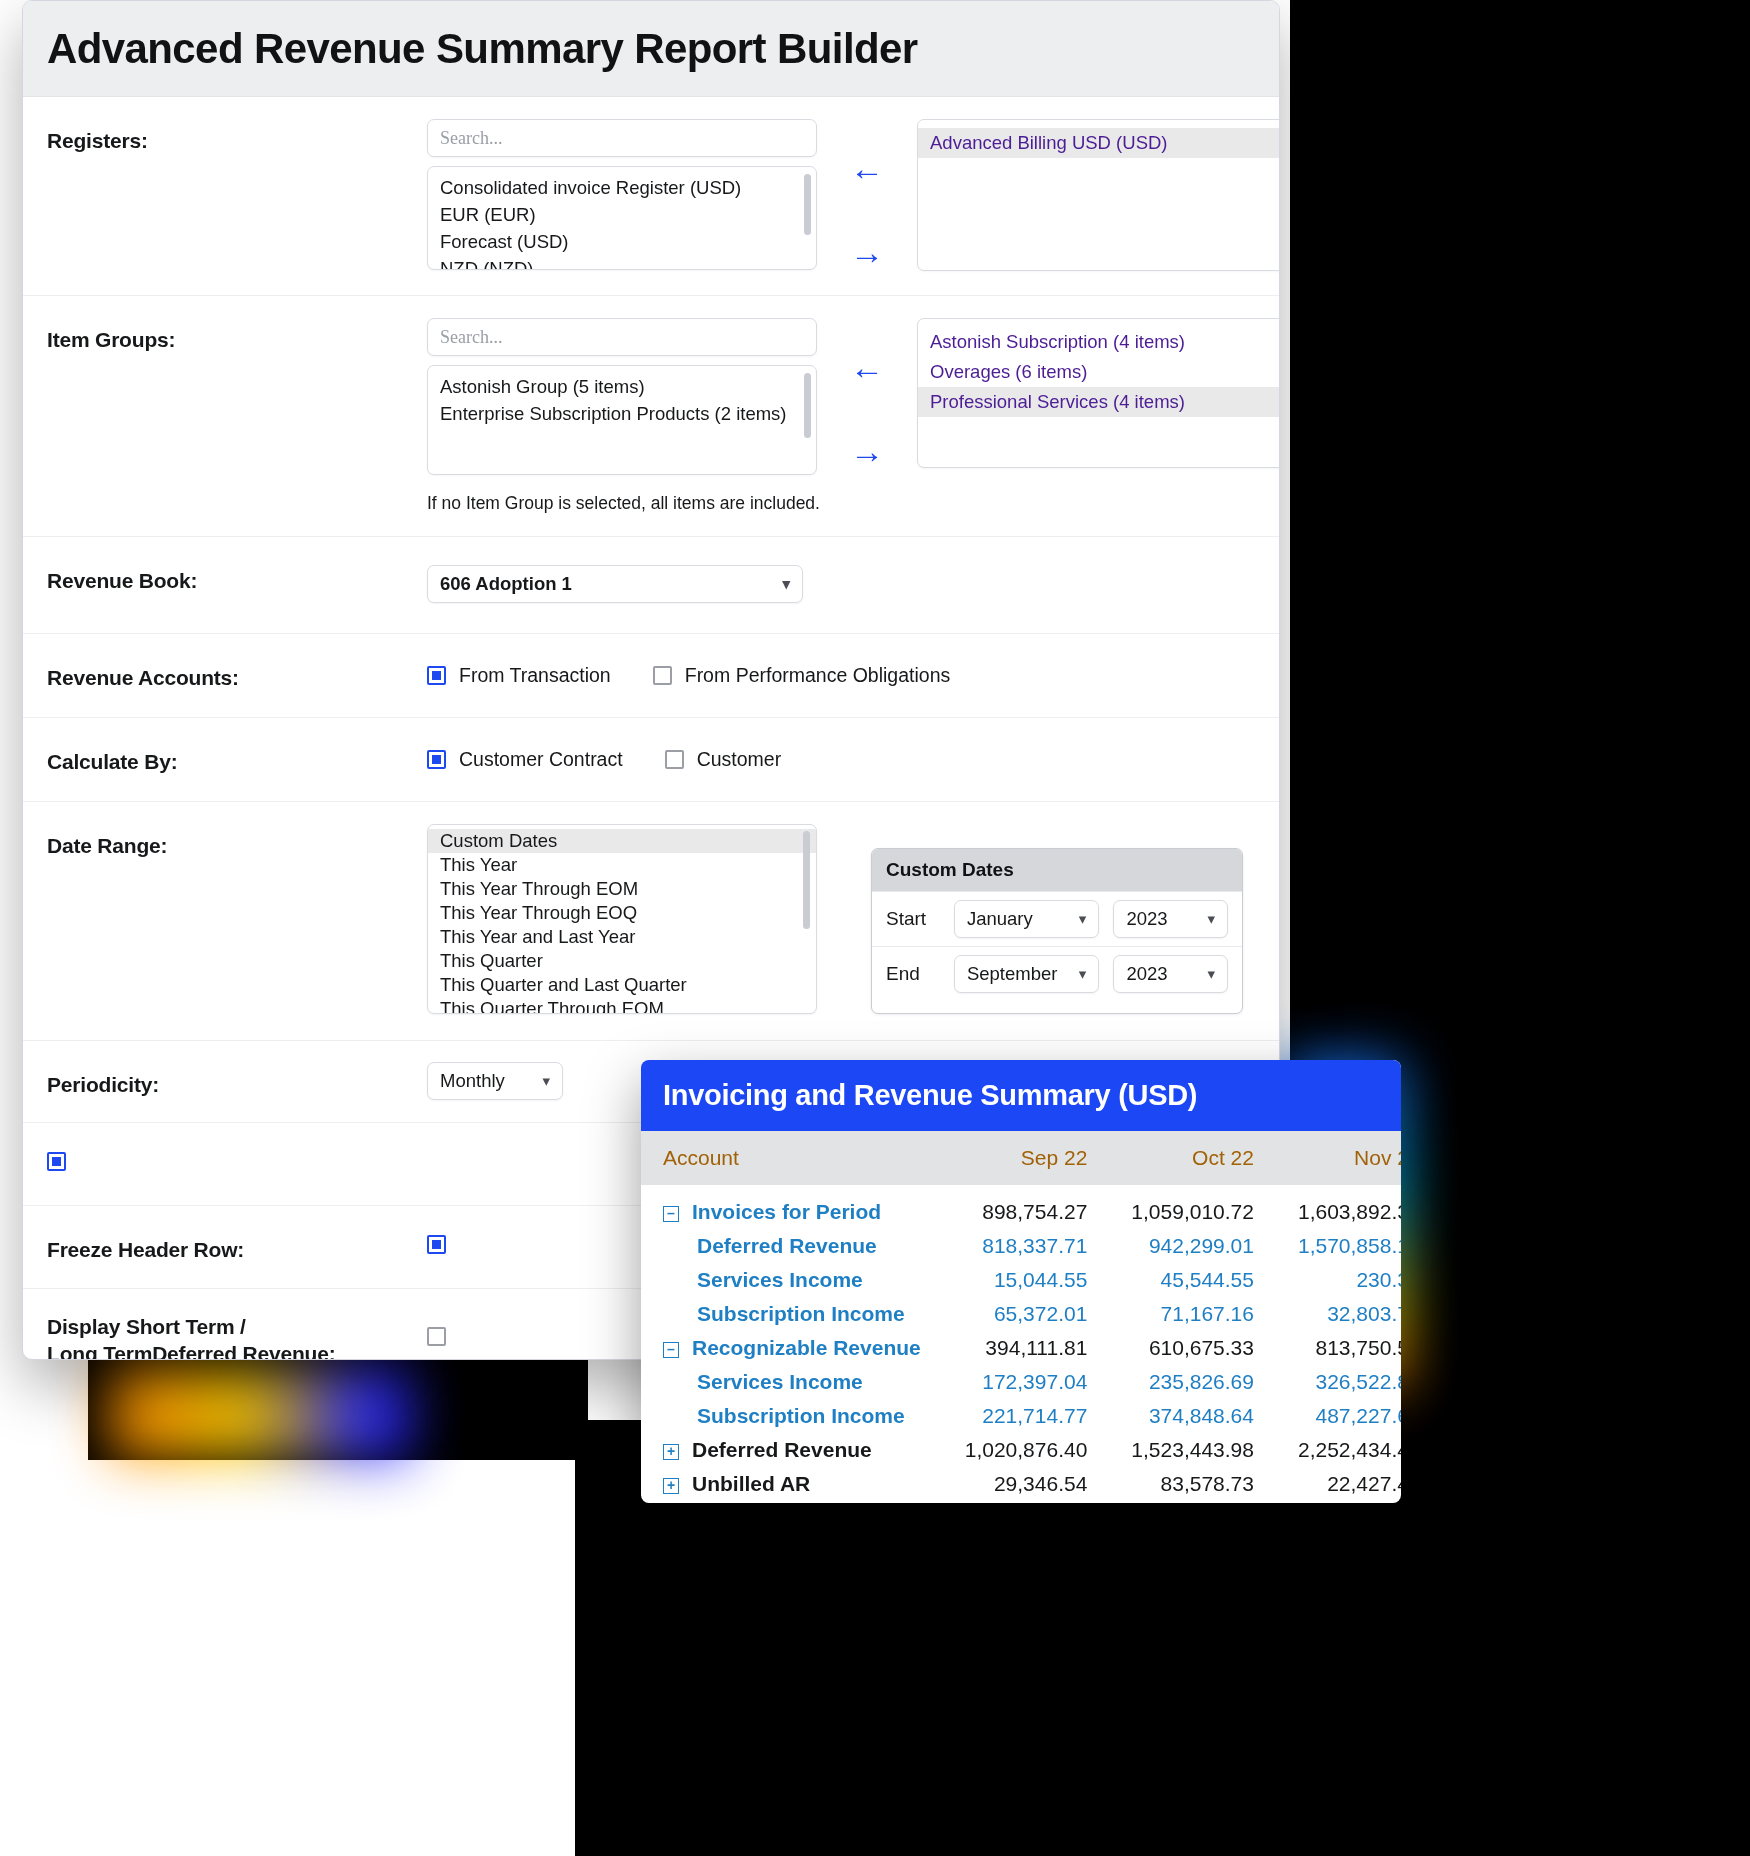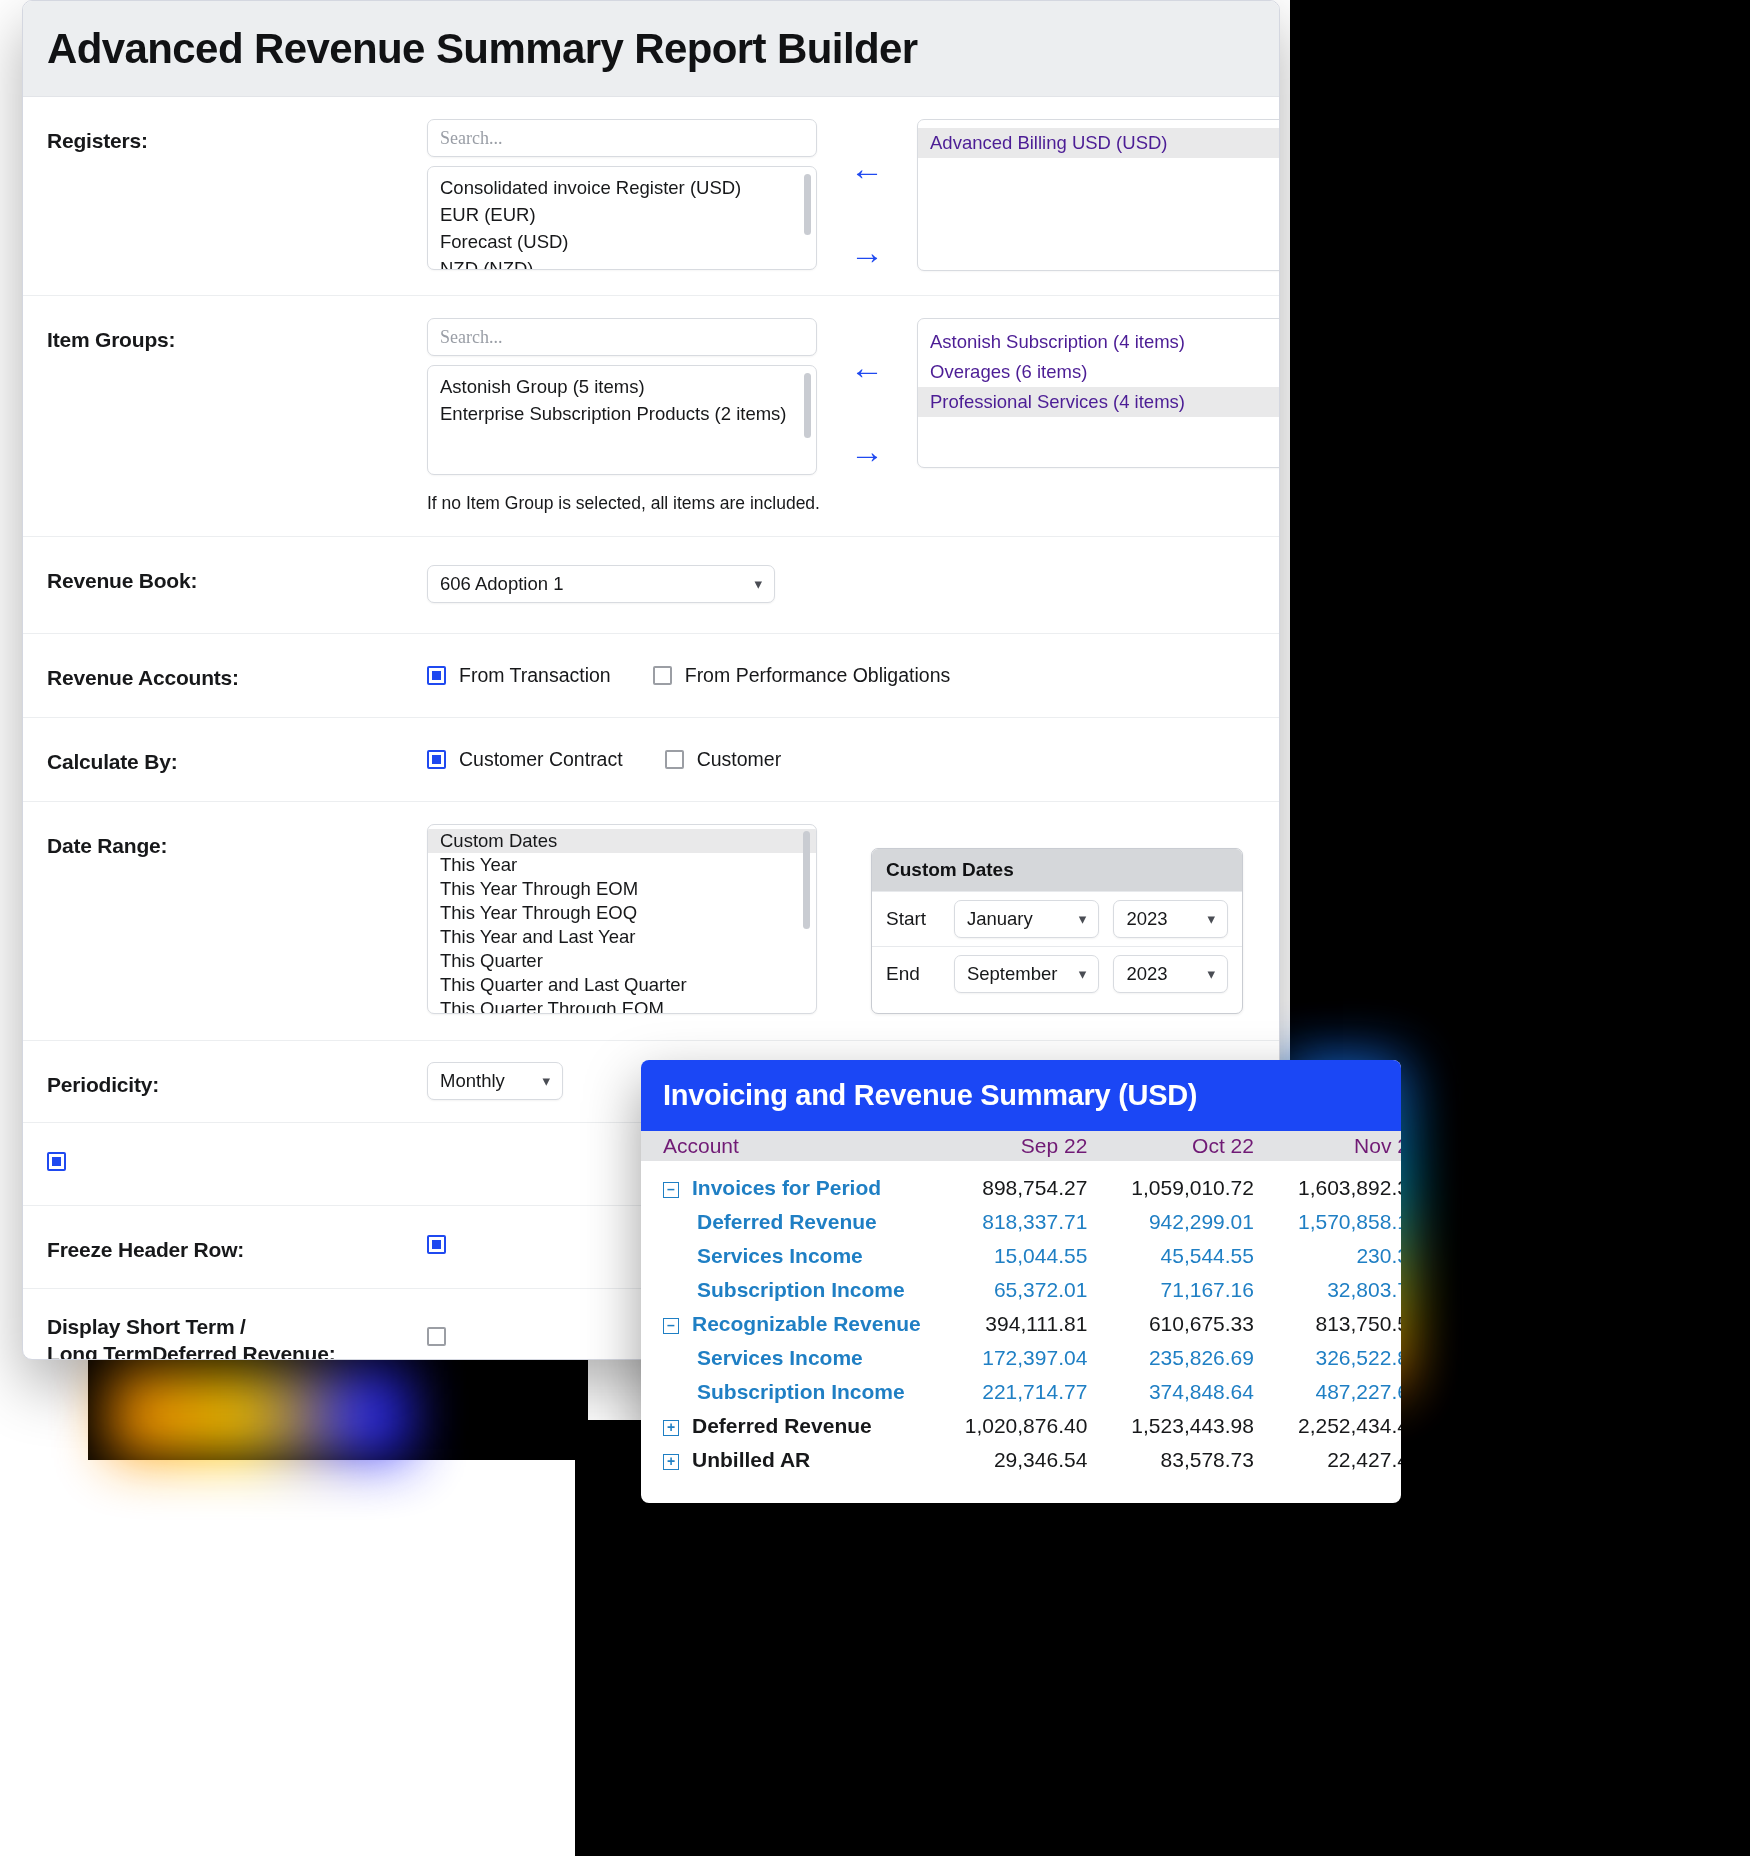--- a/index.html
+++ b/index.html
@@ -159,21 +159,21 @@
     border-radius: 7px;
     background: #fff;
     display: inline-flex; align-items: center;
     justify-content: space-between;
     padding: 0 12px;
     font-size: 18.5px;
     color: #17181a;
     box-shadow: 0 1px 2px rgba(0,0,0,.05);
   }
   .select .chev { color: #4a4d54; font-size: 15px; margin-left: 10px; }
-  .select.w-book { width: 348px; }
+  .select.w-book { width: 376px; font-weight: bold; }
   .select.w-period { width: 136px; }
 
   
   .check-row {
     display: flex; align-items: center;
     padding: 30px 0;
     gap: 42px;
   }
   .check {
     display: inline-flex; align-items: center;
@@ -275,22 +275,22 @@
     letter-spacing: -0.3px;
   }
   table.results {
     width: 100%;
     border-collapse: collapse;
   }
   table.results th {
     background: #e2e3e5;
     font-weight: 400;
     font-size: 21px;
-    color: #701a75;
-    padding: 3px 22px;
+    color: #a16207;
+    padding: 15px 22px;
     text-align: right;
   }
   table.results th.acct { text-align: left; }
   table.results td {
     font-size: 21px;
     padding: 5px 22px;
     text-align: right;
     color: #17181a;
     white-space: nowrap;
   }

